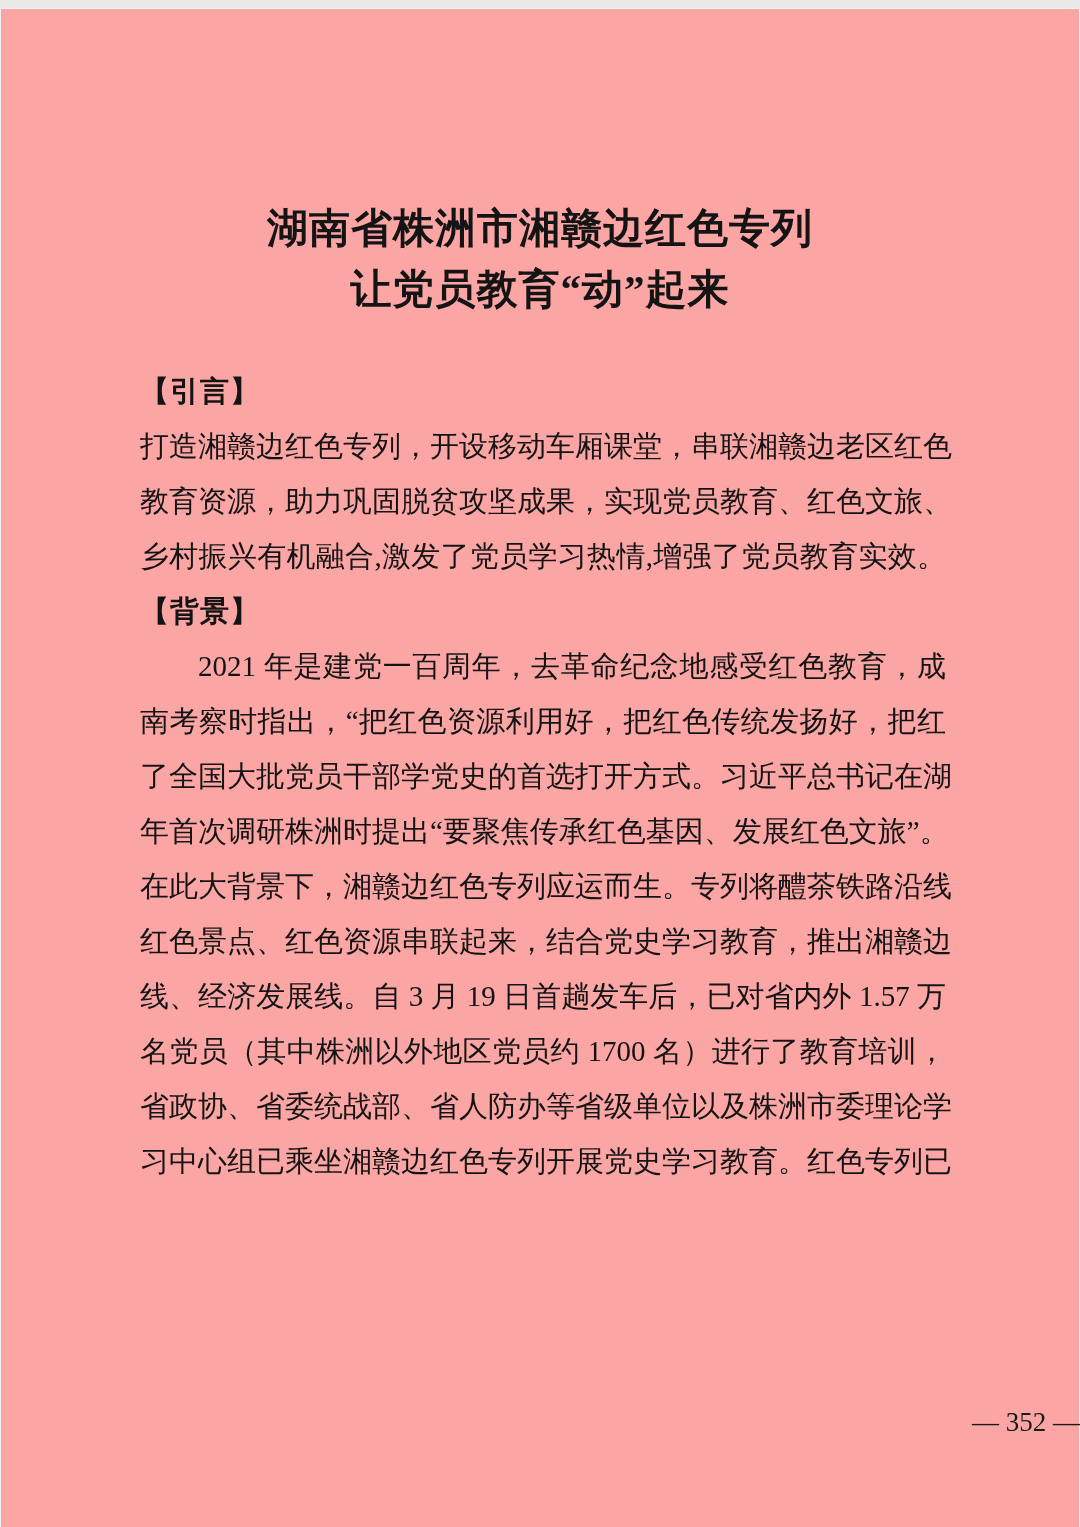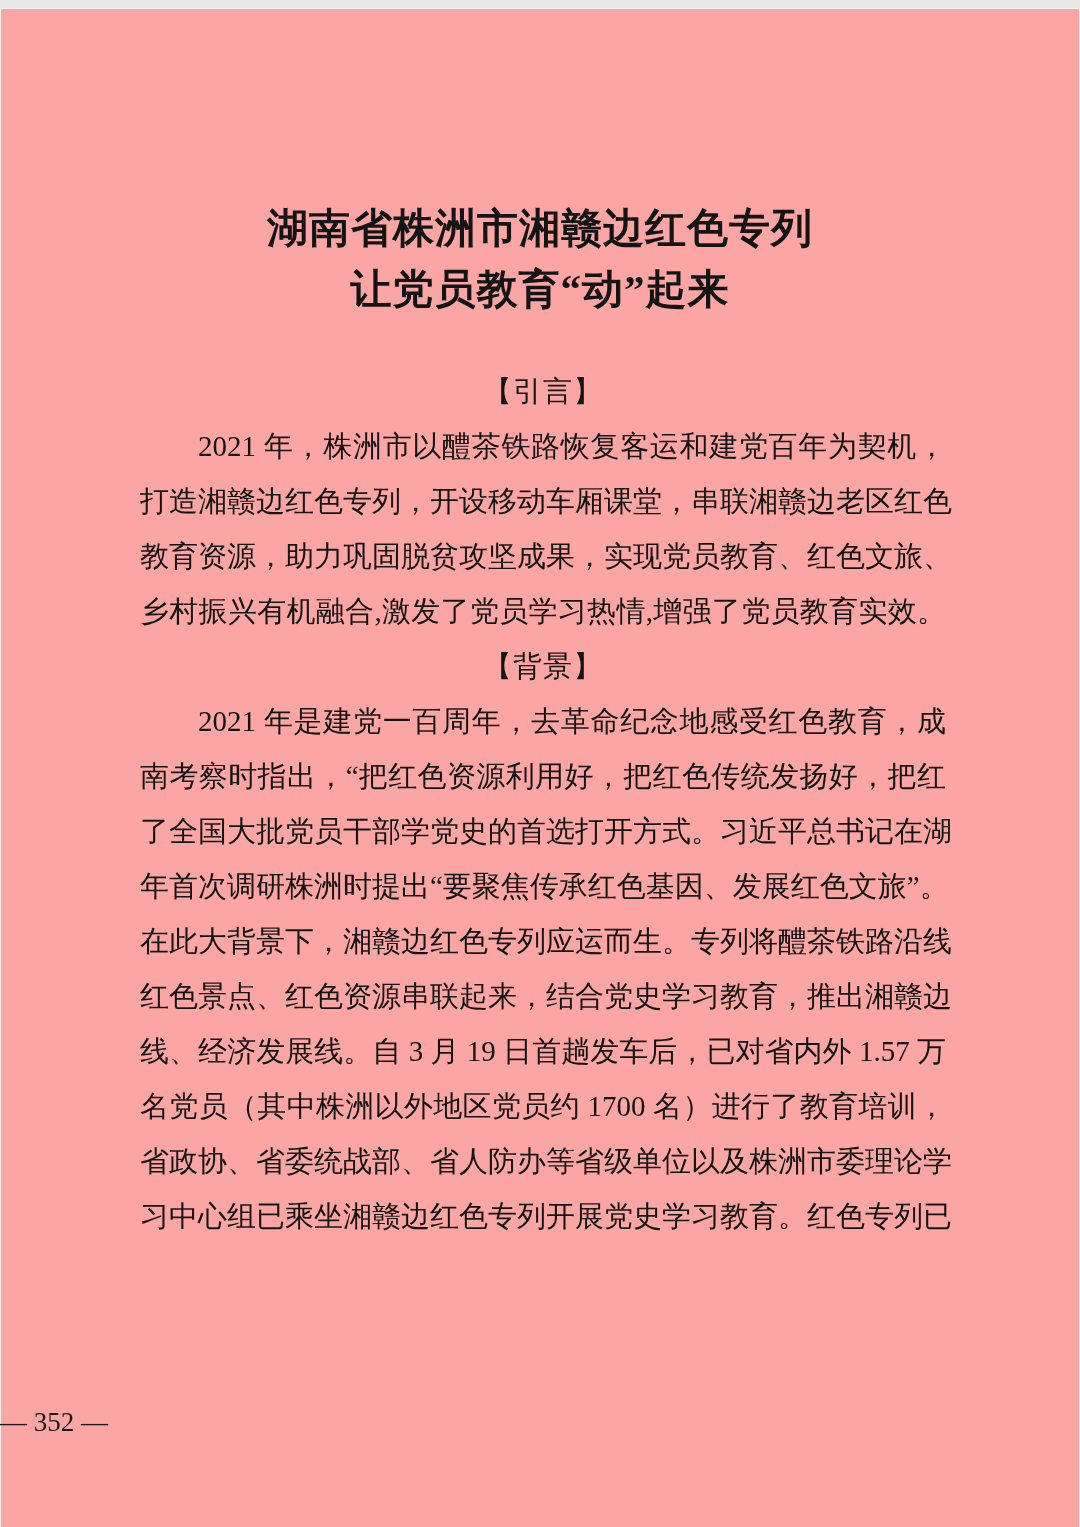--- a/index.html
+++ b/index.html
@@ -25,58 +25,57 @@
     font-size: 41px;
     line-height: 61px;
     letter-spacing: 1px;
   }
   .content {
     margin: 44px 134px 0 140px; 
     font-size: 29px;
     line-height: 55px;
   }
   .section-heading {
-    font-weight: normal;
-    text-align: center;
+    font-weight: bold;
+    text-align: left;
     letter-spacing: 1px;
   }
   .line {
     text-align: justify;
     text-align-last: justify;
     white-space: nowrap;
   }
   .indent {
     text-indent: 2em;
   }
   .footer {
     position: absolute;
     top: 1398px;
     left: 0;
     right: 0;
-    text-align: left;
+    text-align: right;
     font-size: 27px;
     line-height: 32px;
     color: #1a1a1a;
   }
 </style>
 </head>
 <body>
 
 <div class="page">
 
   <h1 class="title-block" style="margin:0;">
     <div>湖南省株洲市湘赣边红色专列</div>
     <div>让党员教育“动”起来</div>
   </h1>
 
   <div class="content">
 
     <div class="section-heading">【引言】</div>
 
-    <div class="line indent">2021 年，株洲市以醴茶铁路恢复客运和建党百年为契机，</div>
     <div class="line">打造湘赣边红色专列，开设移动车厢课堂，串联湘赣边老区红色</div>
     <div class="line">教育资源，助力巩固脱贫攻坚成果，实现党员教育、红色文旅、</div>
     <div class="line">乡村振兴有机融合,激发了党员学习热情,增强了党员教育实效。</div>
 
     <div class="section-heading">【背景】</div>
 
     <div class="line indent">2021 年是建党一百周年，去革命纪念地感受红色教育，成</div>
     <div class="line">南考察时指出，“把红色资源利用好，把红色传统发扬好，把红</div>
     <div class="line">了全国大批党员干部学党史的首选打开方式。习近平总书记在湖</div>
     <div class="line">年首次调研株洲时提出“要聚焦传承红色基因、发展红色文旅”。</div>

